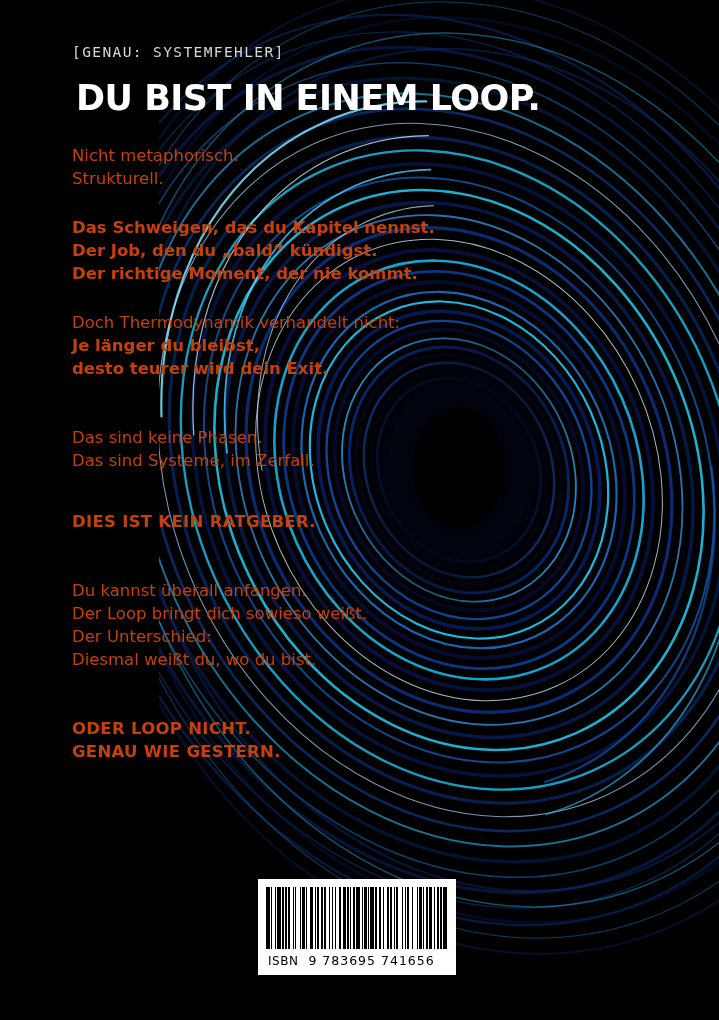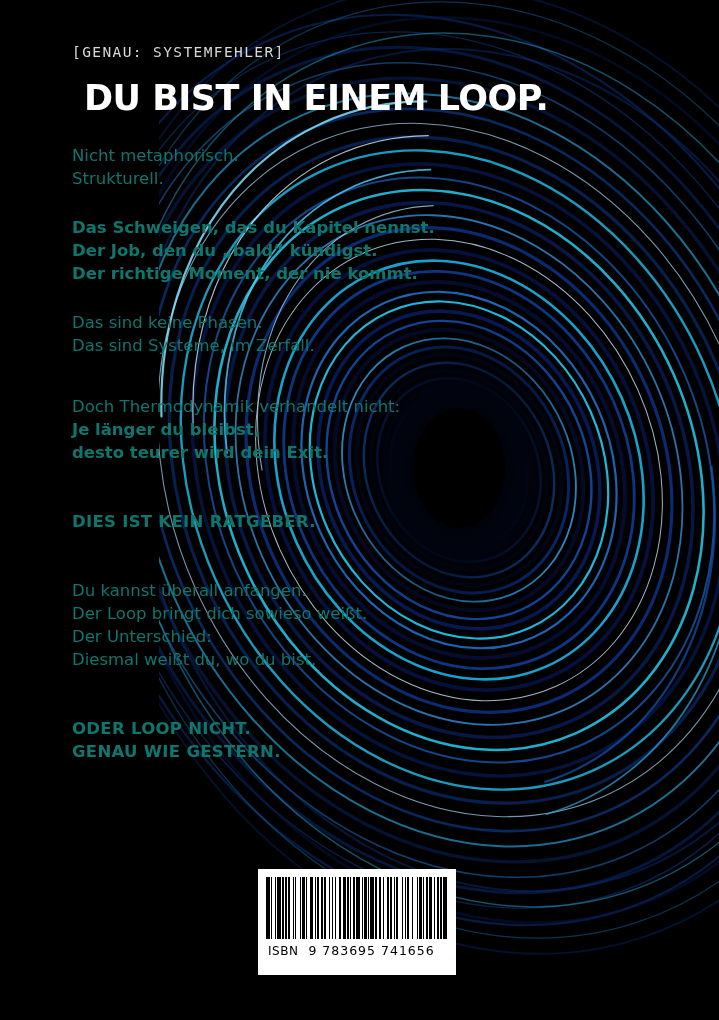--- a/index.html
+++ b/index.html
@@ -53,50 +53,50 @@
     color: #d8d8d8;
     margin: 0 0 18px 0;
     white-space: nowrap;
   }
   .headline {
     font-family: "DejaVu Sans", sans-serif;
     font-size: 35px;
     font-weight: 700;
     letter-spacing: -0.5px;
     color: #ffffff;
-    margin: 0 0 26px 12px;
+    margin: 0 0 26px 4px;
     white-space: nowrap;
   }
   .block {
     margin: 0 0 26px 0;
   }
   .line {
     font-size: 16.5px;
     line-height: 23px;
-    color: #0f766e;
+    color: #c2410c;
     white-space: nowrap;
   }
   .line.bold {
     font-weight: 700;
   }
   .block.gap-lg { margin-bottom: 38px; }
   .block.gap-xl { margin-bottom: 46px; }
   .block.caps .line {
     font-weight: 700;
     letter-spacing: 0.3px;
   }
 
   
   .barcode-wrap {
     position: absolute;
     left: 258px;
     bottom: 45px;
     width: 198px;
     background: #ffffff;
-    padding: 8px 8px 17px 8px;
+    padding: 8px 8px 7px 8px;
     box-sizing: border-box;
     z-index: 6;
   }
   .barcode-bars {
     display: flex;
     align-items: flex-end;
     height: 62px;
     gap: 0;
   }
   .barcode-bars i {
@@ -216,29 +216,29 @@
       <div class="line">Nicht metaphorisch.</div>
       <div class="line">Strukturell.</div>
     </div>
 
     <div class="block">
       <div class="line bold">Das Schweigen, das du Kapitel nennst.</div>
       <div class="line bold">Der Job, den du „bald“ kündigst.</div>
       <div class="line bold">Der richtige Moment, der nie kommt.</div>
     </div>
 
-    <div class="block gap-lg">
-      <div class="line">Das sind keine Phasen.</div>
-      <div class="line">Das sind Systeme, im Zerfall.</div>
-    </div>
-
     <div class="block gap-xl">
       <div class="line">Doch Thermodynamik verhandelt nicht:</div>
       <div class="line bold">Je länger du bleibst,</div>
       <div class="line bold">desto teurer wird dein Exit.</div>
+    </div>
+
+    <div class="block gap-lg">
+      <div class="line">Das sind keine Phasen.</div>
+      <div class="line">Das sind Systeme, im Zerfall.</div>
     </div>
 
     <div class="block caps gap-xl">
       <div class="line">DIES IST KEIN RATGEBER.</div>
     </div>
 
 
     <div class="block gap-xl">
       <div class="line">Du kannst überall anfangen.</div>
       <div class="line">Der Loop bringt dich sowieso weißt.</div>

